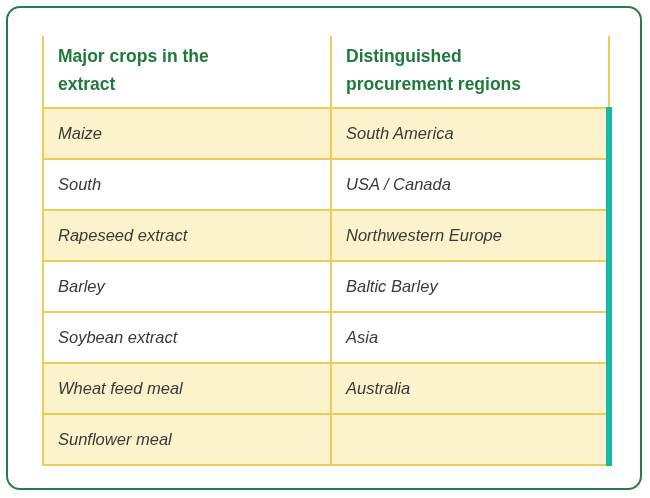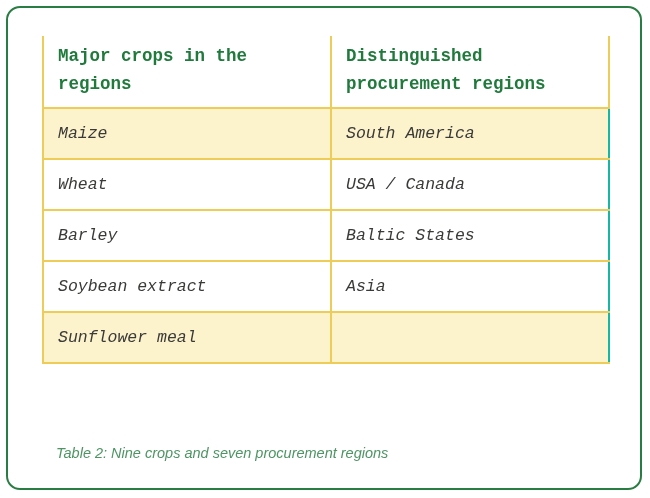--- a/index.html
+++ b/index.html
@@ -39,21 +39,20 @@
 
   #crop-table col.c1 { width: 288px; }
   #crop-table col.c2 { width: 278px; }
 
   #crop-table th,
   #crop-table td {
     padding: 0;
     margin: 12px;
     vertical-align: middle;
     text-align: left;
-    font-family: Liberation Mono, monospace;
   }
 
   
   #crop-table thead th {
     background: #ffffff;
     color: #1f7a3c;
     font-weight: bold;
     font-size: 17.5px;
     line-height: 1.55;
     padding: 5px 0 7px 14px;
@@ -73,21 +72,21 @@
     font-size: 16.5px;
     color: #3a3a38;
     height: 51px;
     padding: 0 6px 0 14px;
     border-left: 2px solid #edcd57;
     border-bottom: 2px solid #edcd57;
     white-space: nowrap;
     box-sizing: border-box;
   }
   #crop-table tbody td.last {
-    border-right: 2px solid #14b8a6;
+    border-right: 6px solid #14b8a6;
   }
 
   #crop-table tbody tr.shade td { background: #fcf2cb; }
   #crop-table tbody tr.plain td { background: #ffffff; }
 
   
   #table-caption {
     position: absolute;
     left: 48px;
     top: 437px;
@@ -104,47 +103,54 @@
 
   <table id="crop-table">
     <colgroup>
       <col class="c1">
       <col class="c2">
     </colgroup>
     <thead>
       <tr>
         <th>
           <span class="hdr-line">Major crops in the</span>
-          <span class="hdr-line">regions</span>
+          <span class="hdr-line">extract</span>
         </th>
         <th class="last">
           <span class="hdr-line">Distinguished</span>
           <span class="hdr-line">procurement regions</span>
         </th>
       </tr>
     </thead>
     <tbody>
       <tr class="shade">
         <td>Maize</td>
         <td class="last">South America</td>
       </tr>
       <tr class="plain">
-        <td>Wheat</td>
+        <td>South</td>
         <td class="last">USA / Canada</td>
+      </tr>
+      <tr class="shade">
+        <td>Rapeseed extract</td>
+        <td class="last">Northwestern Europe</td>
       </tr>
       <tr class="plain">
         <td>Barley</td>
-        <td class="last">Baltic States</td>
+        <td class="last">Baltic Barley</td>
       </tr>
       <tr class="plain">
         <td>Soybean extract</td>
         <td class="last">Asia</td>
+      </tr>
+      <tr class="shade">
+        <td>Wheat feed meal</td>
+        <td class="last">Australia</td>
       </tr>
       <tr class="shade">
         <td>Sunflower meal</td>
         <td class="last"></td>
       </tr>
     </tbody>
   </table>
 
-  <div id="table-caption">Table 2: Nine crops and seven procurement regions</div>
 
 </div>
 
 </body></html>

